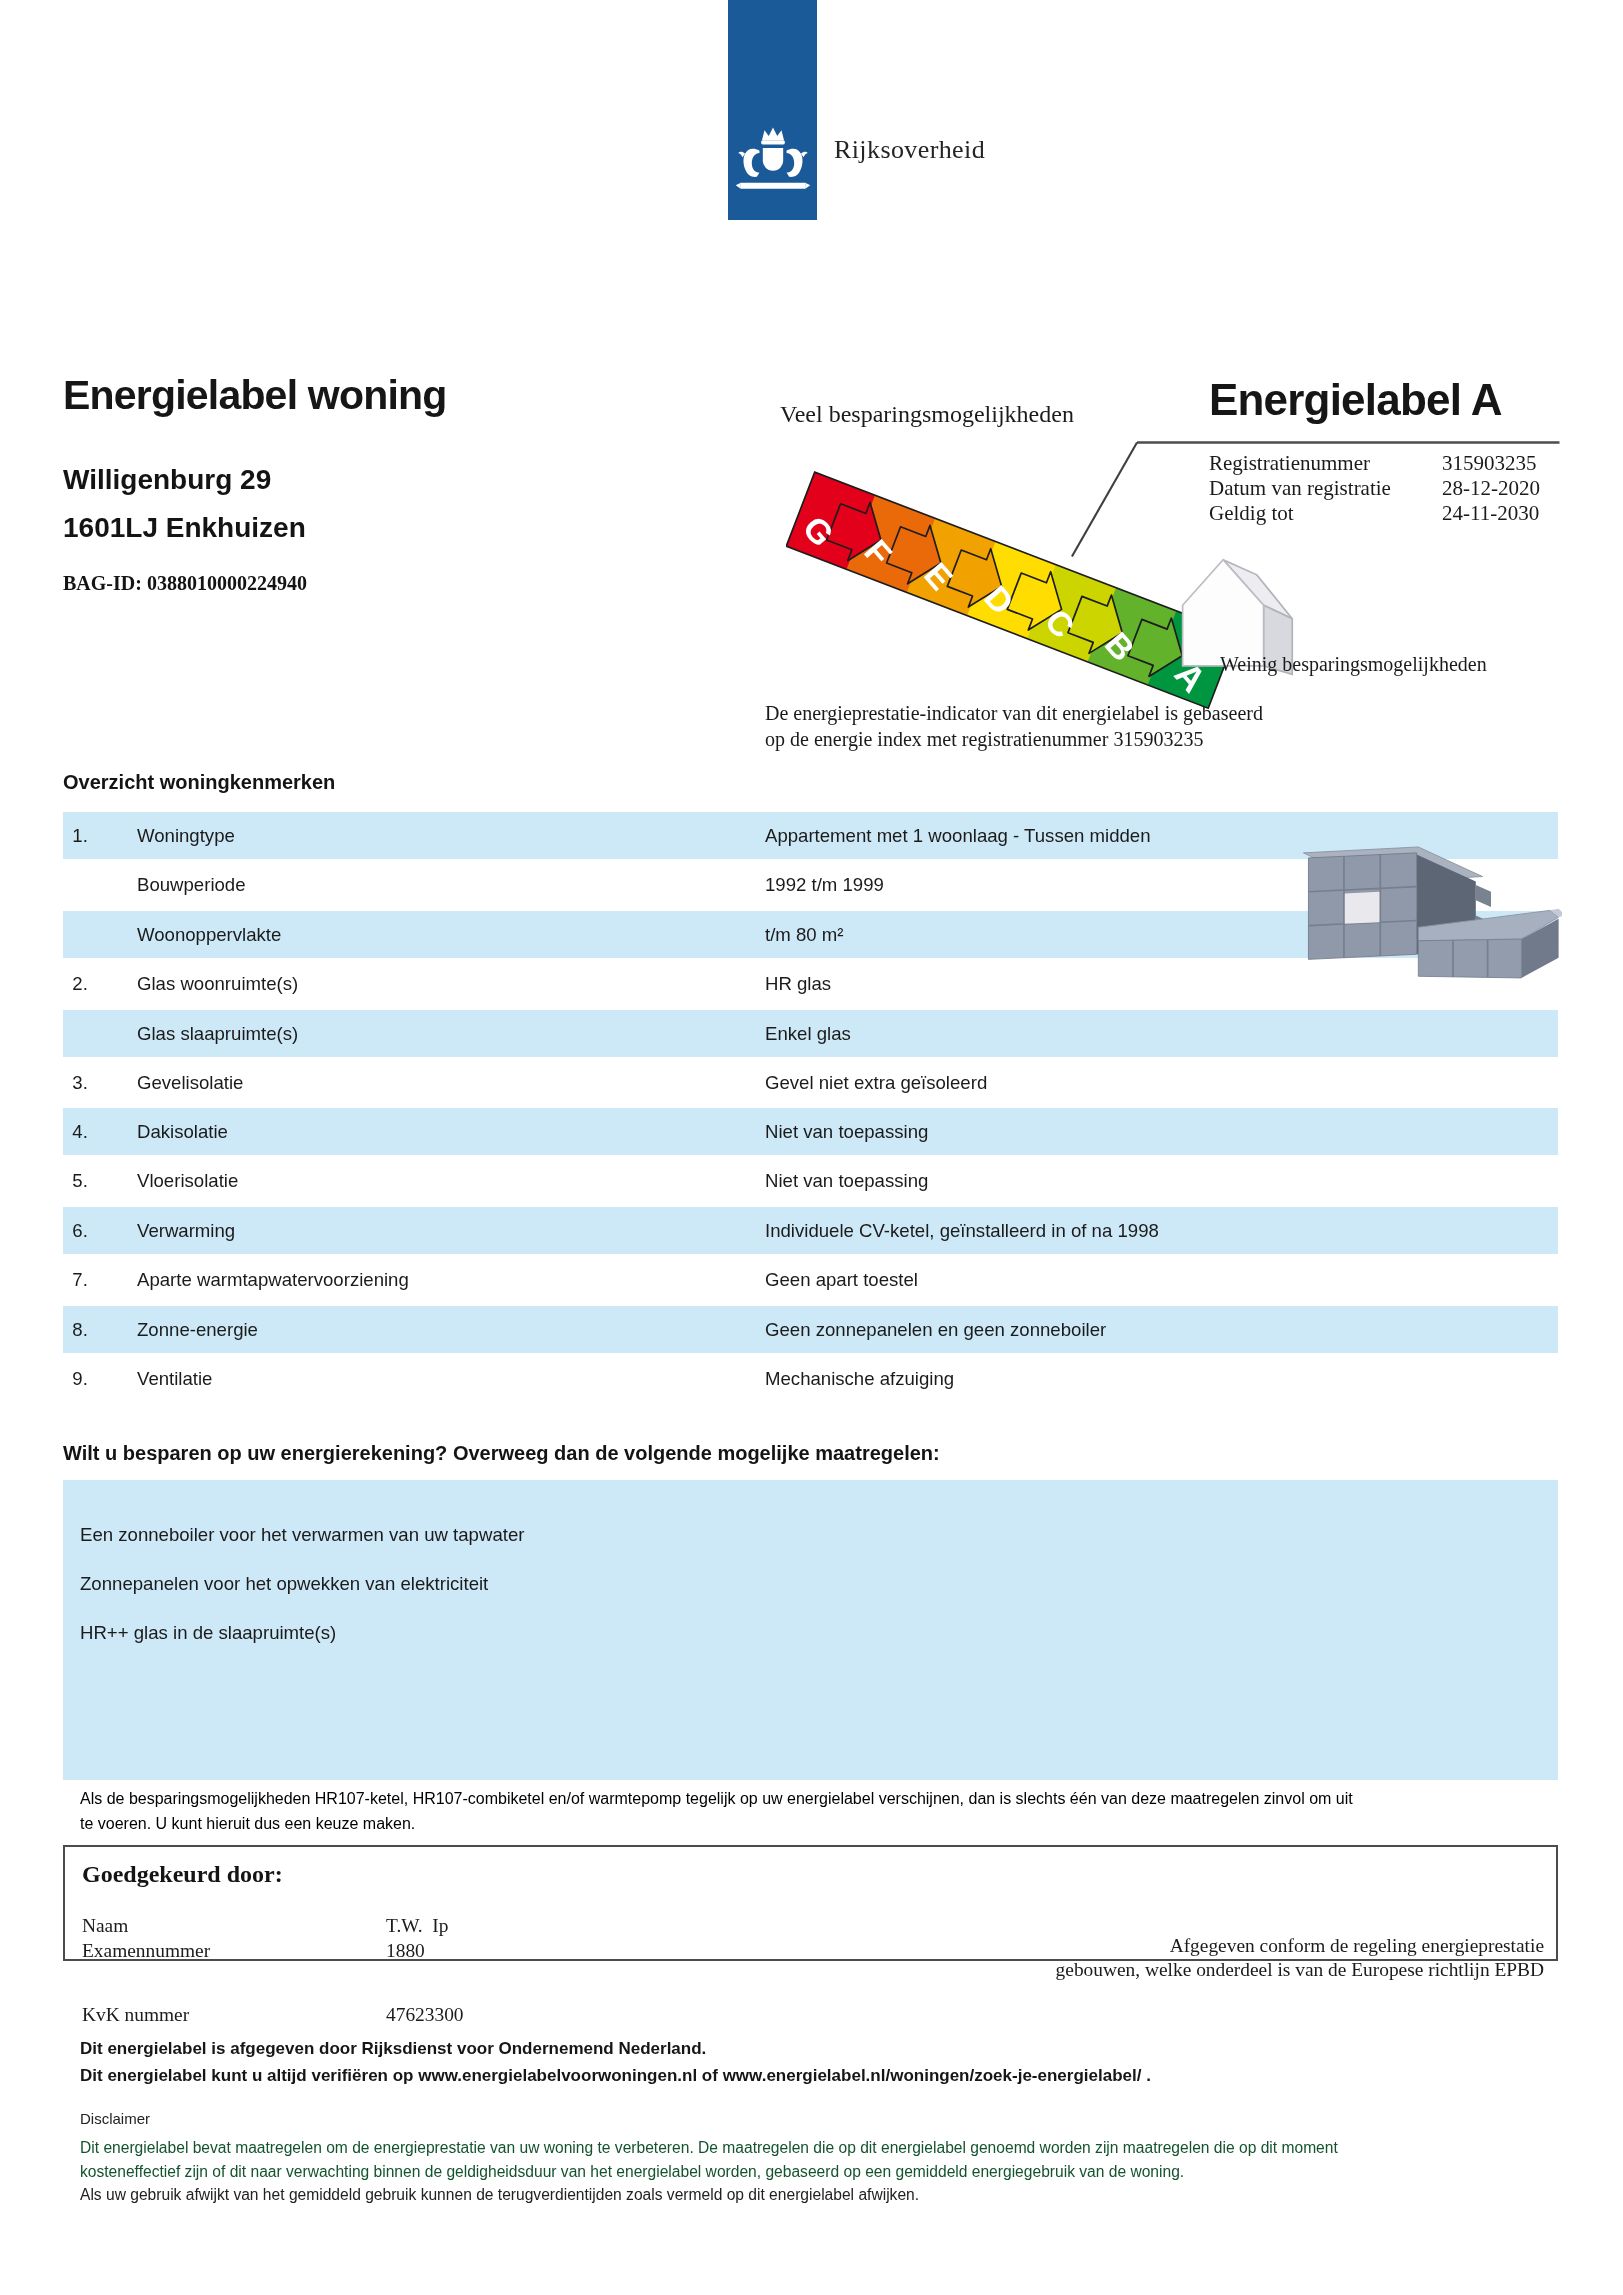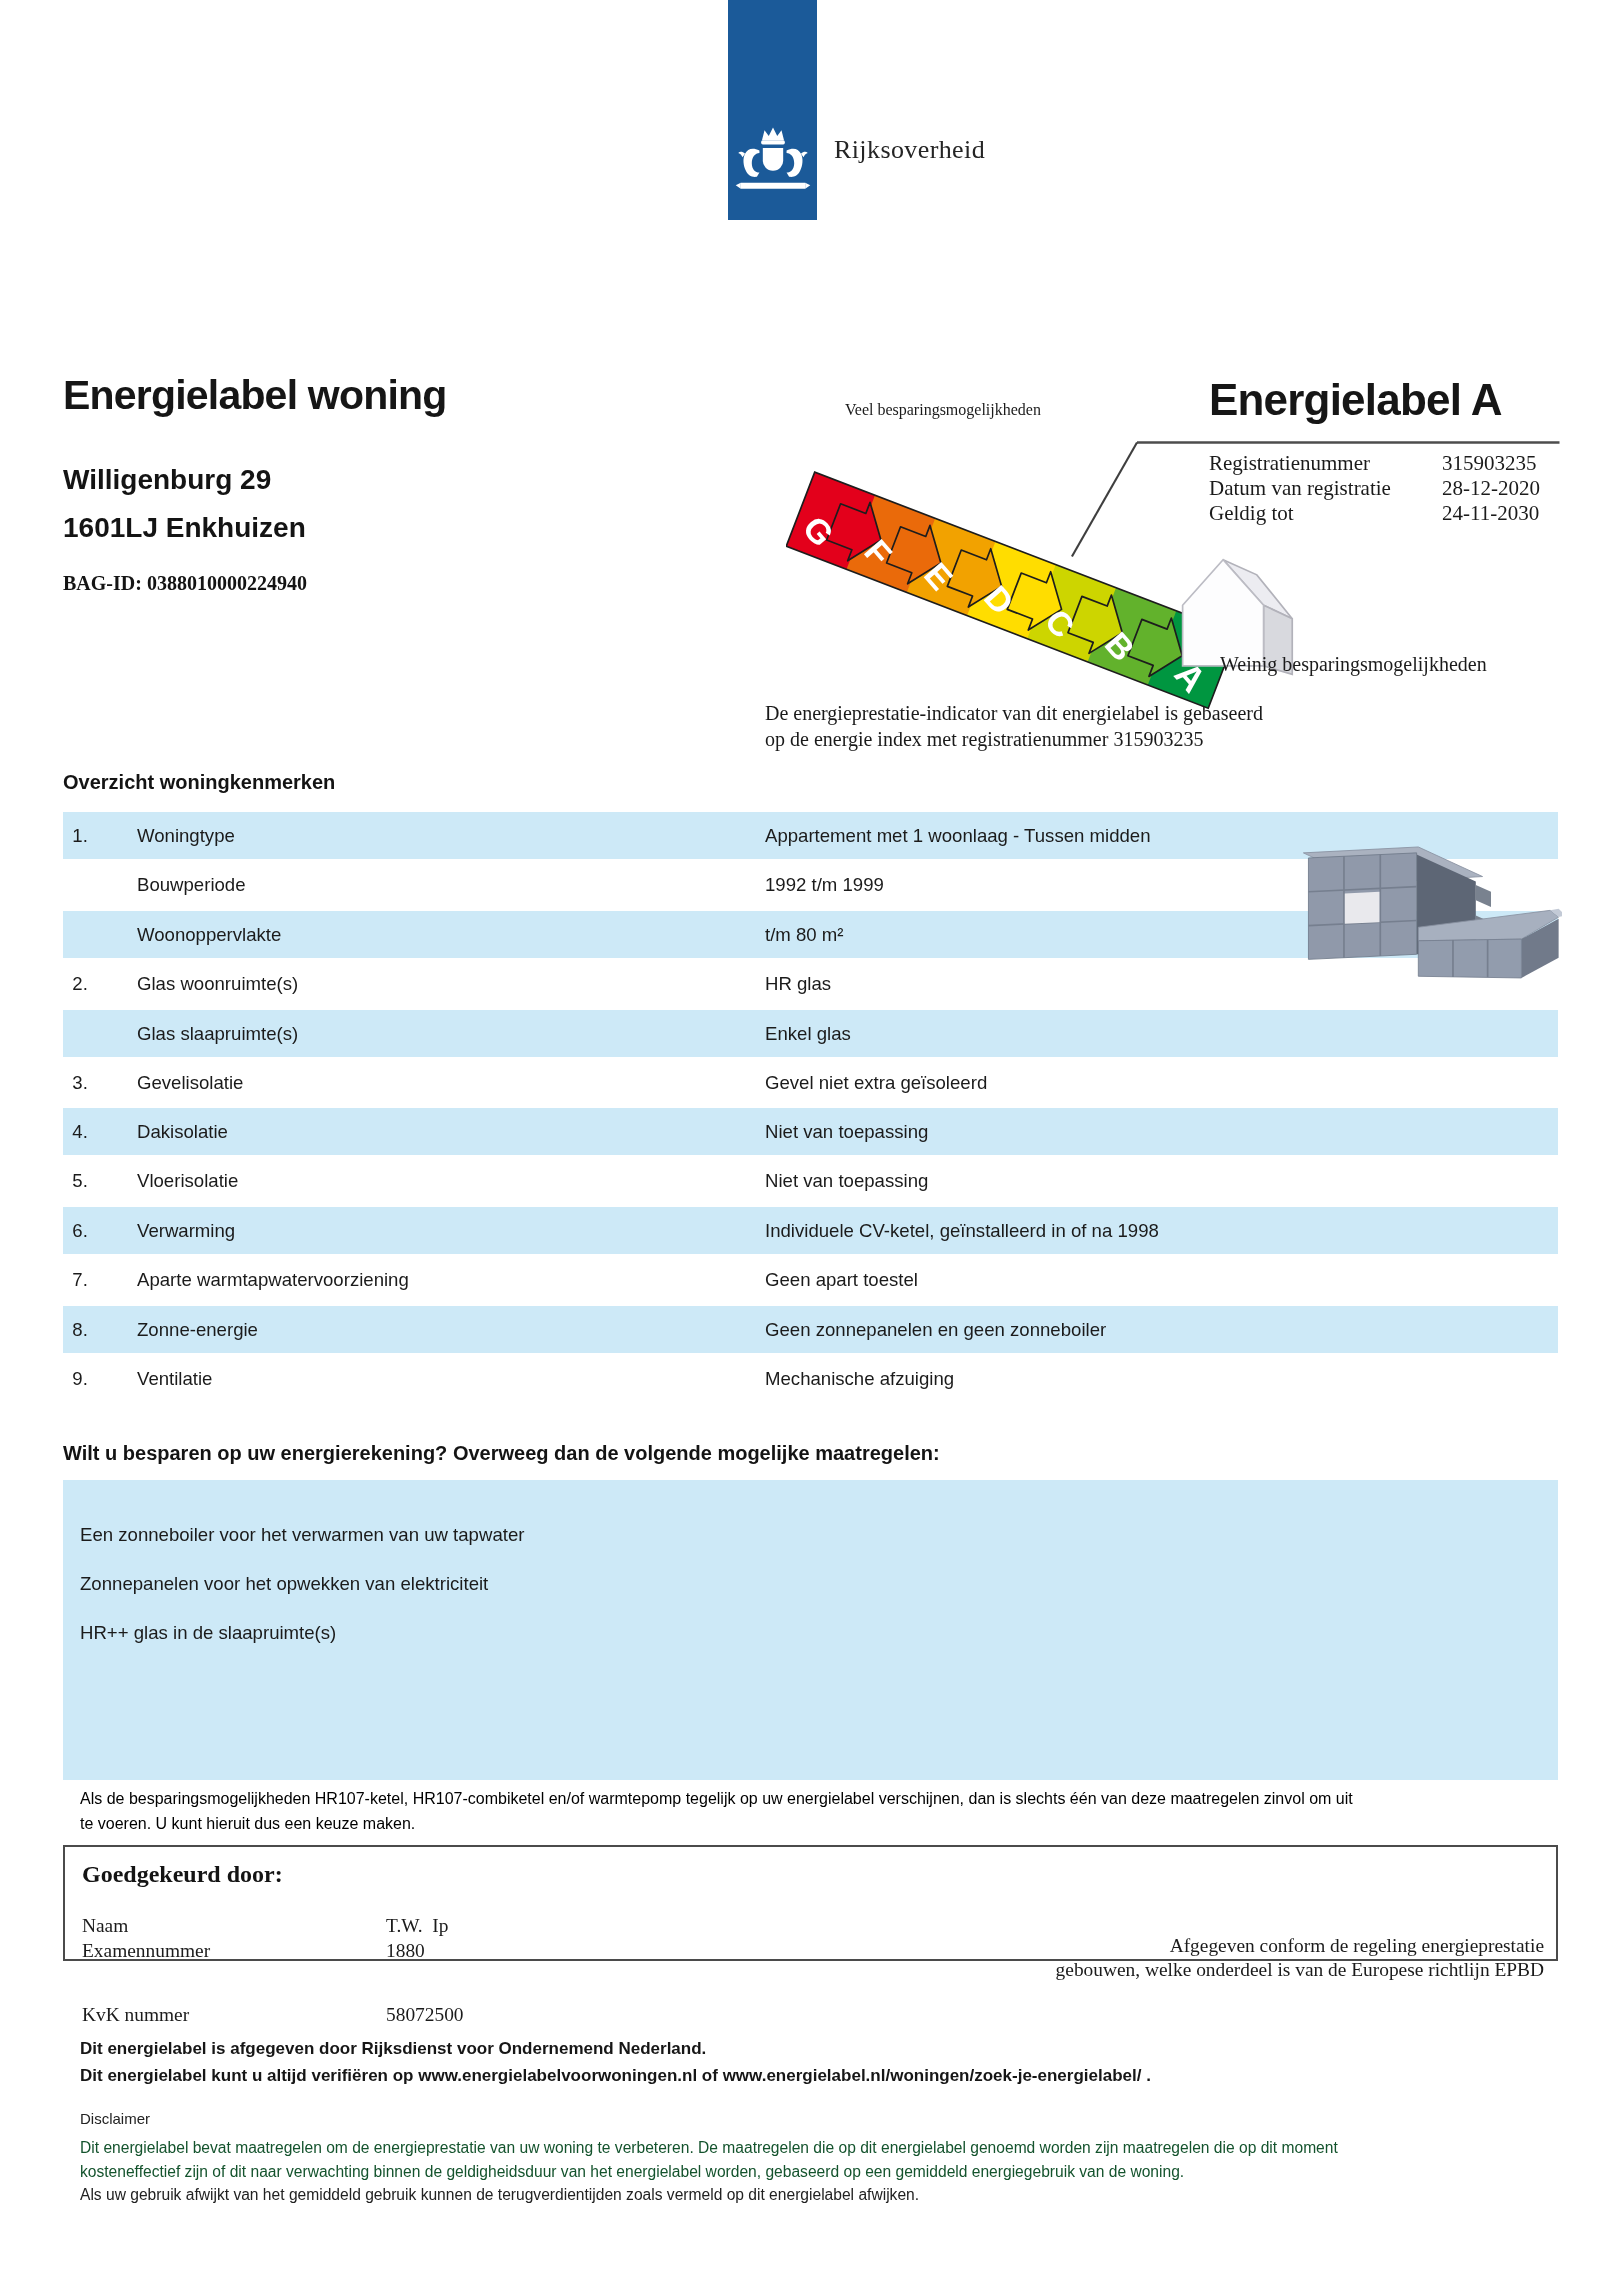--- a/index.html
+++ b/index.html
@@ -18,21 +18,21 @@
     font-size:26px; color:#252525; letter-spacing:0.4px;
   }
 
   
   .doc-title { left:63px; top:372px; font-size:41px; font-weight:bold; letter-spacing:-0.8px; color:#161616; }
   .addr { left:63px; font-family:Liberation Sans, sans-serif; font-weight:bold; font-size:28px; color:#141414; }
   .addr1 { top:464px; } .addr2 { top:512px; }
   .bag { left:63px; top:572px; font-family:"Liberation Serif", serif; font-weight:bold; font-size:20px; color:#141414; }
 
   
-  .veel  { left:845px;  top:401px; font-family:"Liberation Serif", serif; font-size:16px; }
+  .veel  { left:780px;  top:401px; font-family:"Liberation Serif", serif; font-size:24px; }
   .weinig{ left:1220px; top:653px; font-family:"Liberation Serif", serif; font-size:20px; }
   .label-title { left:1209px; top:375px; font-size:44px; font-weight:bold; letter-spacing:-0.8px; color:#161616; }
   .reg-block { left:1209px; top:451px; width:355px; font-family:"Liberation Serif", serif; font-size:21px; }
   .reg-row { position:relative; height:25px; }
   .reg-label { position:absolute; left:0; }
   .reg-value { position:absolute; left:233px; }
   .based { left:765px; top:700px; font-family:"Liberation Serif", serif; font-size:20px; line-height:26px; color:#1a1a1a; }
 
   
   .section-heading { font-size:20px; font-weight:bold; color:#141414; }
@@ -261,21 +261,21 @@
     <div class="saving-item" style="top:93px;">Zonnepanelen voor het opwekken van elektriciteit</div>
     <div class="saving-item" style="top:142px;">HR++ glas in de slaapruimte(s)</div>
   </div>
 
   <div class="abs note">Als de besparingsmogelijkheden HR107-ketel, HR107-combiketel en/of warmtepomp tegelijk op uw energielabel verschijnen, dan is slechts één van deze maatregelen zinvol om uit te voeren. U kunt hieruit dus een keuze maken.</div>
 
   <div class="abs approved-box">
     <div class="approved-heading">Goedgekeurd door:</div>
     <div class="fld" style="top:68px;"><span>Naam</span><span class="v">T.W.  Ip</span></div>
     <div class="fld" style="top:93px;"><span>Examennummer</span><span class="v">1880</span></div>
-    <div class="fld" style="top:118px;margin-top:39px;"><span>KvK nummer</span><span class="v">58072500</span></div>
+    <div class="fld" style="top:118px;margin-top:39px;"><span>KvK nummer</span><span class="v">47623300</span></div>
     <div class="conform" style="top:88px;">Afgegeven conform de regeling energieprestatie</div>
     <div class="conform" style="top:112px;">gebouwen, welke onderdeel is van de Europese richtlijn EPBD</div>
   </div>
 
   <div class="abs foot-bold fb1">Dit energielabel is afgegeven door Rijksdienst voor Ondernemend Nederland.</div>
   <div class="abs foot-bold fb2">Dit energielabel kunt u altijd verifiëren op www.energielabelvoorwoningen.nl of www.energielabel.nl/woningen/zoek-je-energielabel/ .</div>
   <div class="abs disc-title">Disclaimer</div>
   <div class="abs disc-p">Dit energielabel bevat maatregelen om de energieprestatie van uw woning te verbeteren. De maatregelen die op dit energielabel genoemd worden zijn maatregelen die op dit moment kosteneffectief zijn of dit naar verwachting binnen de geldigheidsduur van het energielabel worden, gebaseerd op een gemiddeld energiegebruik van de woning.</div>
   <div class="abs disc-p2">Als uw gebruik afwijkt van het gemiddeld gebruik kunnen de terugverdientijden zoals vermeld op dit energielabel afwijken.</div>
 

